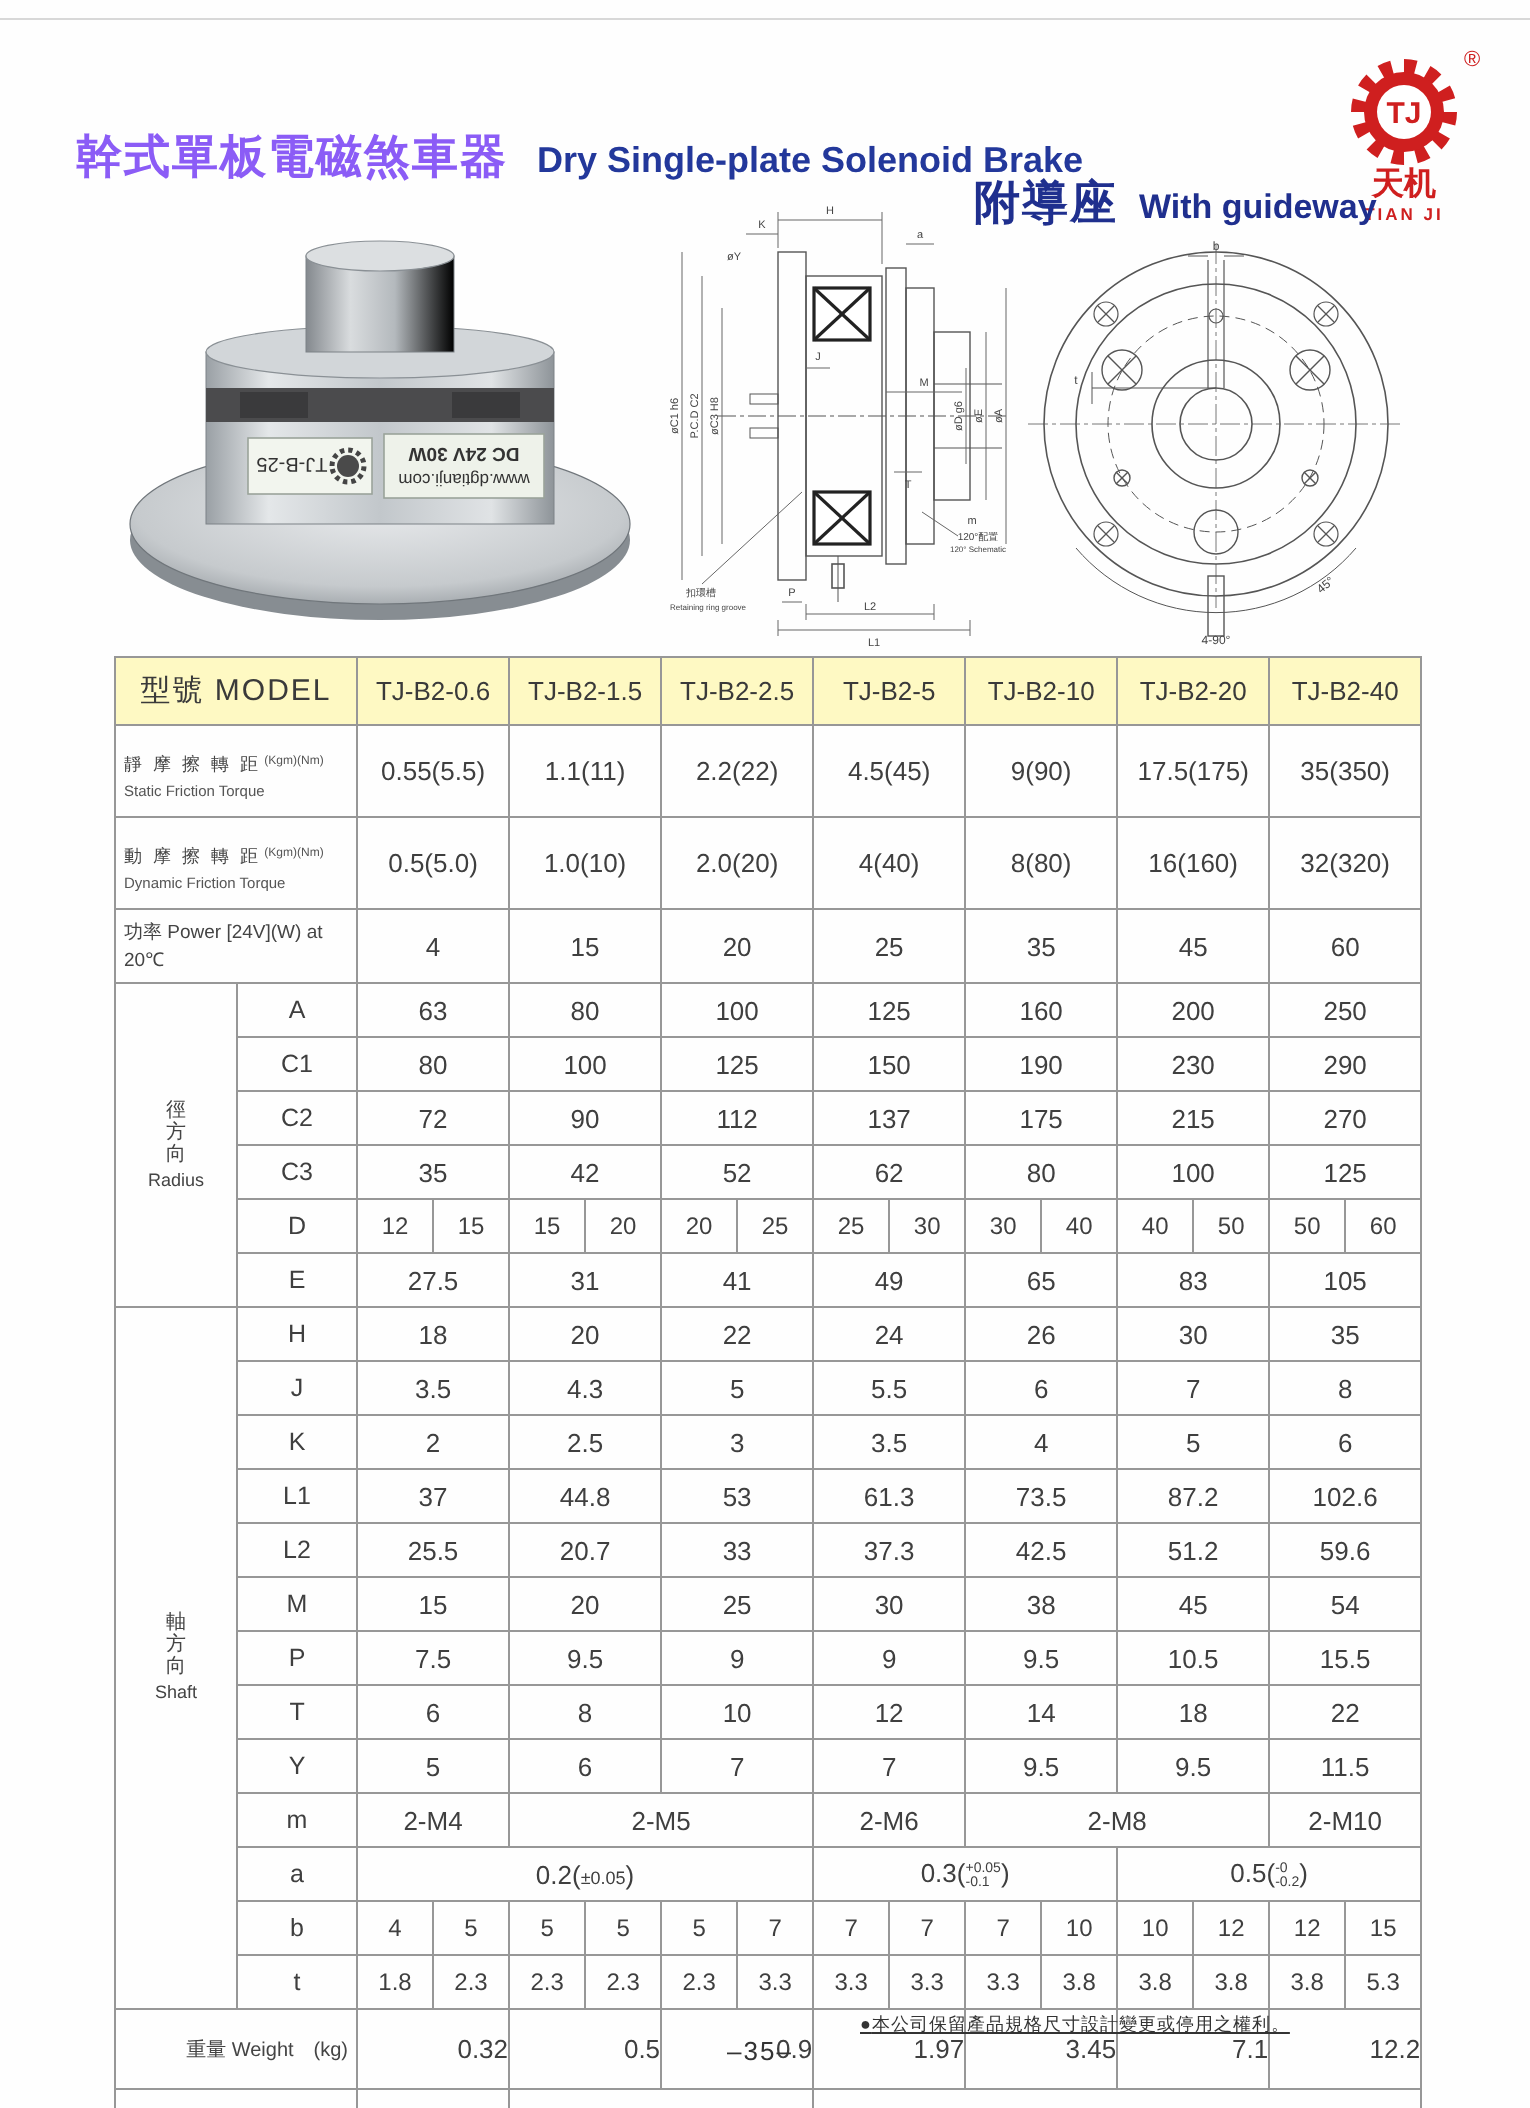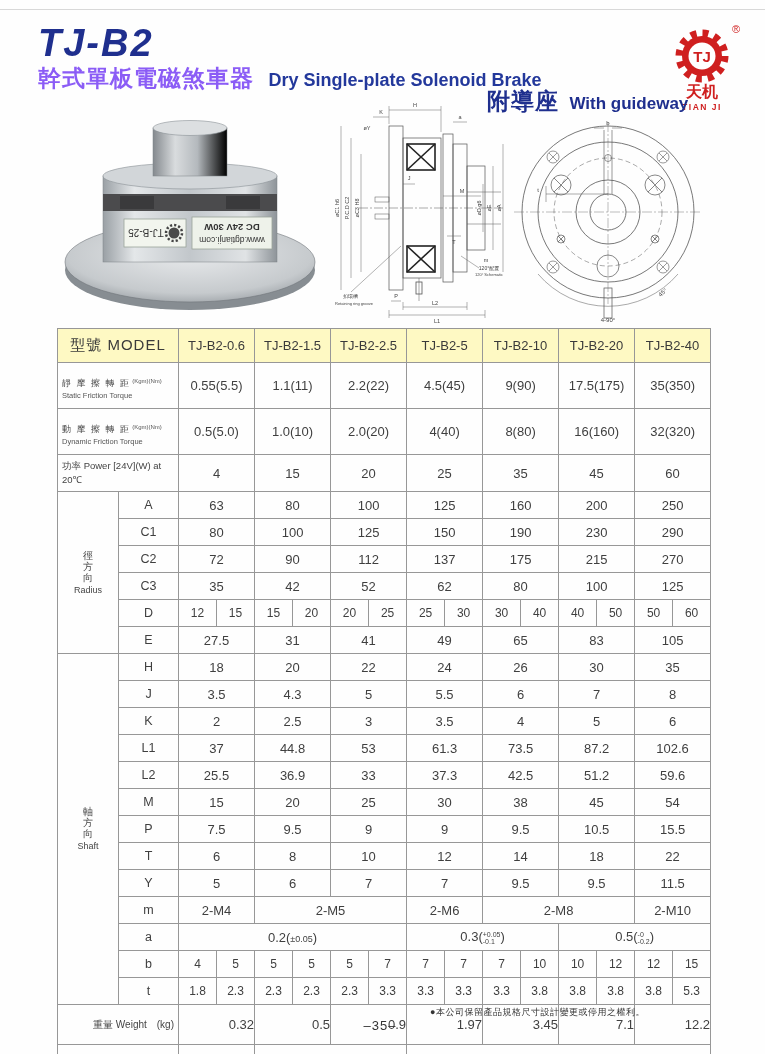--- a/index.html
+++ b/index.html
@@ -49,30 +49,29 @@
   td.group-label .gen{display:block;font-size:9px;margin-top:2px;}
   td.sub-label{font-size:12.5px;color:#3f3f3f;}
   .tolsmall{font-size:9px;}
   .tolstack{display:inline-block;vertical-align:middle;text-align:left;font-size:7px;line-height:7px;}
   .tolstack span{display:block;}
 
   
   .page-num{position:absolute;left:340px;top:1018px;width:80px;text-align:center;
             font-size:13px;letter-spacing:1px;color:#333;}
   .footnote{position:absolute;left:430px;top:1006px;width:300px;color:#333;}
-  .footnote .zh{font-size:9px;letter-spacing:0.5px;}
+  .footnote .zh{font-size:9px;letter-spacing:0.5px;text-decoration:underline;}
   .footnote .en{font-size:7.3px;margin-top:2px;color:#444;}
 </style>
 </head>
 <body>
 
 <div class="page">
   <div class="scan-line"></div>
 
-  <div class="title">TJ-B2</div>
   <div class="subtitle">
     <span class="zh">幹式單板電磁煞車器</span>
     <span class="en">Dry Single-plate Solenoid Brake</span>
   </div>
 
   <svg class="logo" viewBox="0 0 82 100">
     <g>
       <circle cx="38" cy="36" r="22" fill="none" stroke="#cf1f1f" stroke-width="9" stroke-dasharray="5.7 5.8"></circle>
       <circle cx="38" cy="36" r="20" fill="#cf1f1f"></circle>
       <circle cx="38" cy="36" r="13.5" fill="#ffffff"></circle>
@@ -445,21 +444,21 @@
             <td class="val" colspan="2">44.8</td>
             <td class="val" colspan="2">53</td>
             <td class="val" colspan="2">61.3</td>
             <td class="val" colspan="2">73.5</td>
             <td class="val" colspan="2">87.2</td>
             <td class="val" colspan="2">102.6</td>
           </tr>
           <tr class="tr-dim">
             <td class="sub-label">L2</td>
             <td class="val" colspan="2">25.5</td>
-            <td class="val" colspan="2">36.9</td>
+            <td class="val" colspan="2">20.7</td>
             <td class="val" colspan="2">33</td>
             <td class="val" colspan="2">37.3</td>
             <td class="val" colspan="2">42.5</td>
             <td class="val" colspan="2">51.2</td>
             <td class="val" colspan="2">59.6</td>
           </tr>
           <tr class="tr-dim">
             <td class="sub-label">M</td>
             <td class="val" colspan="2">15</td>
             <td class="val" colspan="2">20</td>

